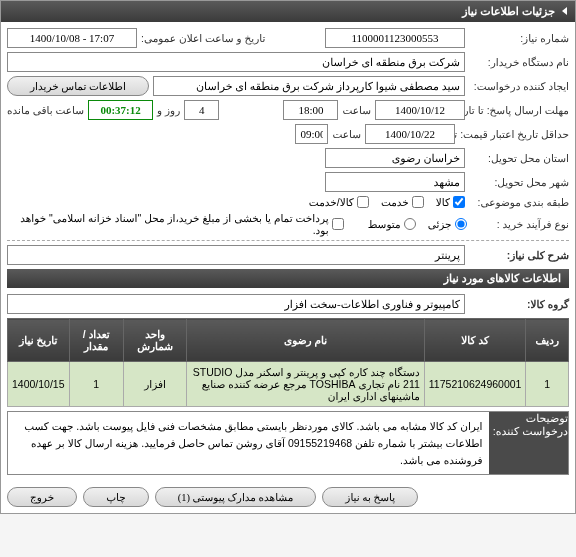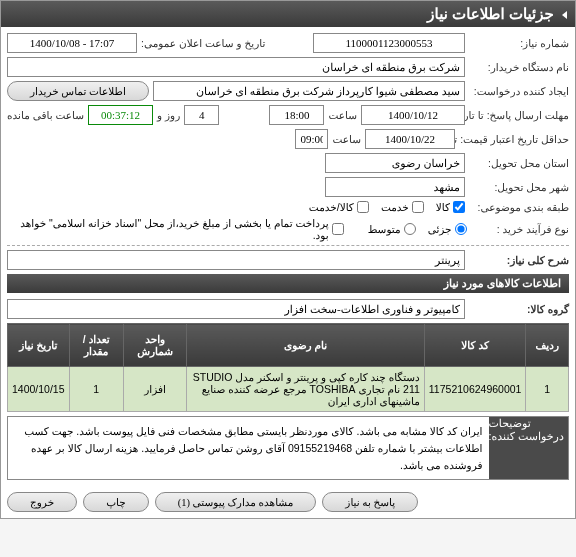--- a/index.html
+++ b/index.html
@@ -15,21 +15,21 @@
   width: 576px;
 }
 .panel {
   background: #fff;
   border: 1px solid #999;
 }
 .panel-header {
   background: linear-gradient(to bottom, #5a5a5a, #3a3a3a);
   color: #fff;
   padding: 4px 8px;
-  font-size: 15px;
+  font-size: 11px;
   font-weight: bold;
   text-align: right;
 }
 .panel-body {
   padding: 6px;
 }
 .form-row {
   display: flex;
   align-items: center;
   margin-bottom: 4px;
@@ -116,21 +116,21 @@
 }
 .bottom-bar {
   display: flex;
   gap: 6px;
   padding: 6px;
   justify-content: flex-end;
   align-items: center;
 }
 .green-text {
   color: #0a8a0a;
-  font-weight: normal;
+  font-weight: bold;
 }
 .spacer {
   flex: 1;
 }
 .lbl-w {
   width: 100px;
   display: inline-block;
 }
 .triangle {
   display: inline-block;
@@ -139,55 +139,55 @@
   border-top: 4px solid transparent;
   border-bottom: 4px solid transparent;
   border-right: 5px solid #fff;
   margin-left: 4px;
 }
 .dark-cell {
   background: #4a4a4a !important;
   color: #fff;
   width: 80px;
   vertical-align: top;
-  text-align: left;
+  text-align: right;
 }
 </style>
 </head>
 <body>
 
 <div class="panel">
   <div class="panel-header">
     <span class="triangle"></span>
     <span>جزئیات اطلاعات نیاز</span>
   </div>
   <div class="panel-body">
 
     <div class="form-row">
       <span class="label lbl-w">شماره نیاز:</span>
-      <input class="input-text num" style="width: 152px;" value="1100001123000553">
+      <input class="input-text num" style="width: 140px;" value="1100001123000553">
       <span class="spacer"></span>
       <span class="label">تاریخ و ساعت اعلان عمومی:</span>
       <input class="input-text num" style="width: 130px;" value="1400/10/08 - 17:07">
     </div>
 
     <div class="form-row">
       <span class="label lbl-w">نام دستگاه خریدار:</span>
       <input class="input-text" style="flex: 1 1 0%;" value="شرکت برق منطقه ای خراسان">
     </div>
 
     <div class="form-row">
       <span class="label lbl-w">ایجاد کننده درخواست:</span>
       <input class="input-text" style="flex: 1 1 0%;" value="سید مصطفی شیوا کارپرداز شرکت برق منطقه ای خراسان">
       <button class="btn">اطلاعات تماس خریدار</button>
     </div>
 
     <div class="form-row">
       <span class="label lbl-w">مهلت ارسال پاسخ: تا تاریخ:</span>
-      <input class="input-text num" style="width: 104px;" value="1400/10/12">
+      <input class="input-text num" style="width: 90px;" value="1400/10/12">
       <span class="label">ساعت</span>
       <input class="input-text num" style="width: 55px;" value="18:00">
       <span class="spacer"></span>
       <input class="input-text num" style="width: 35px;" value="4">
       <span class="label">روز و</span>
       <input class="input-text num green-text" style="width: 65px; border-color: rgb(10, 138, 10);" value="00:37:12">
       <span class="label">ساعت باقی مانده</span>
     </div>
 
     <div class="form-row">

